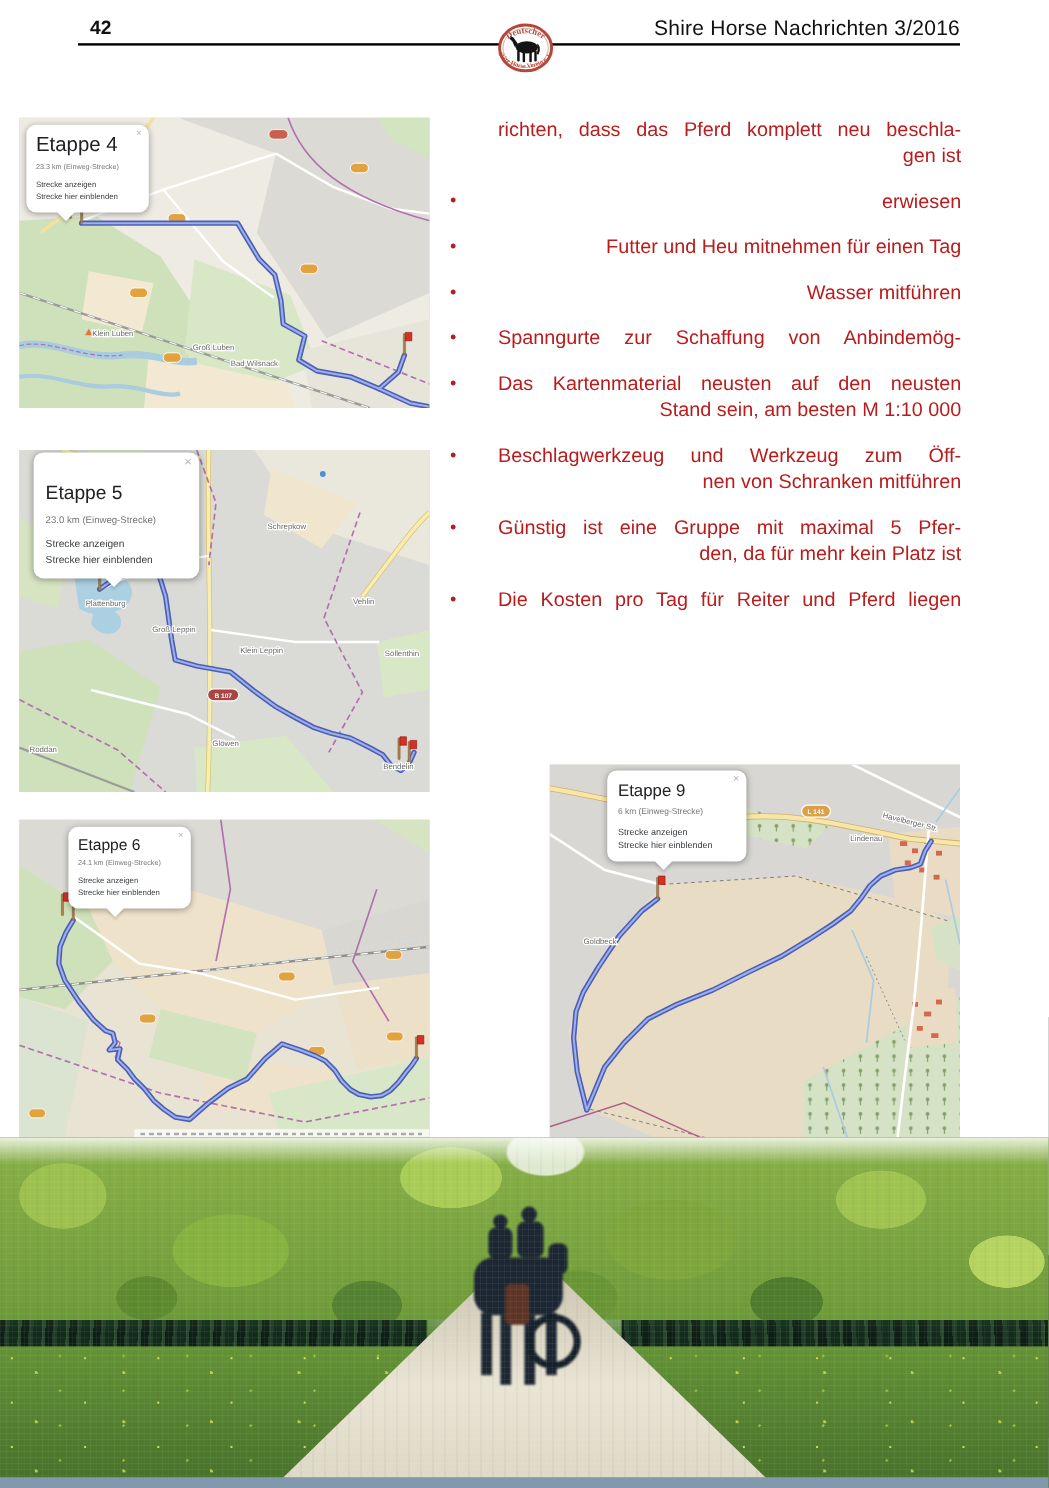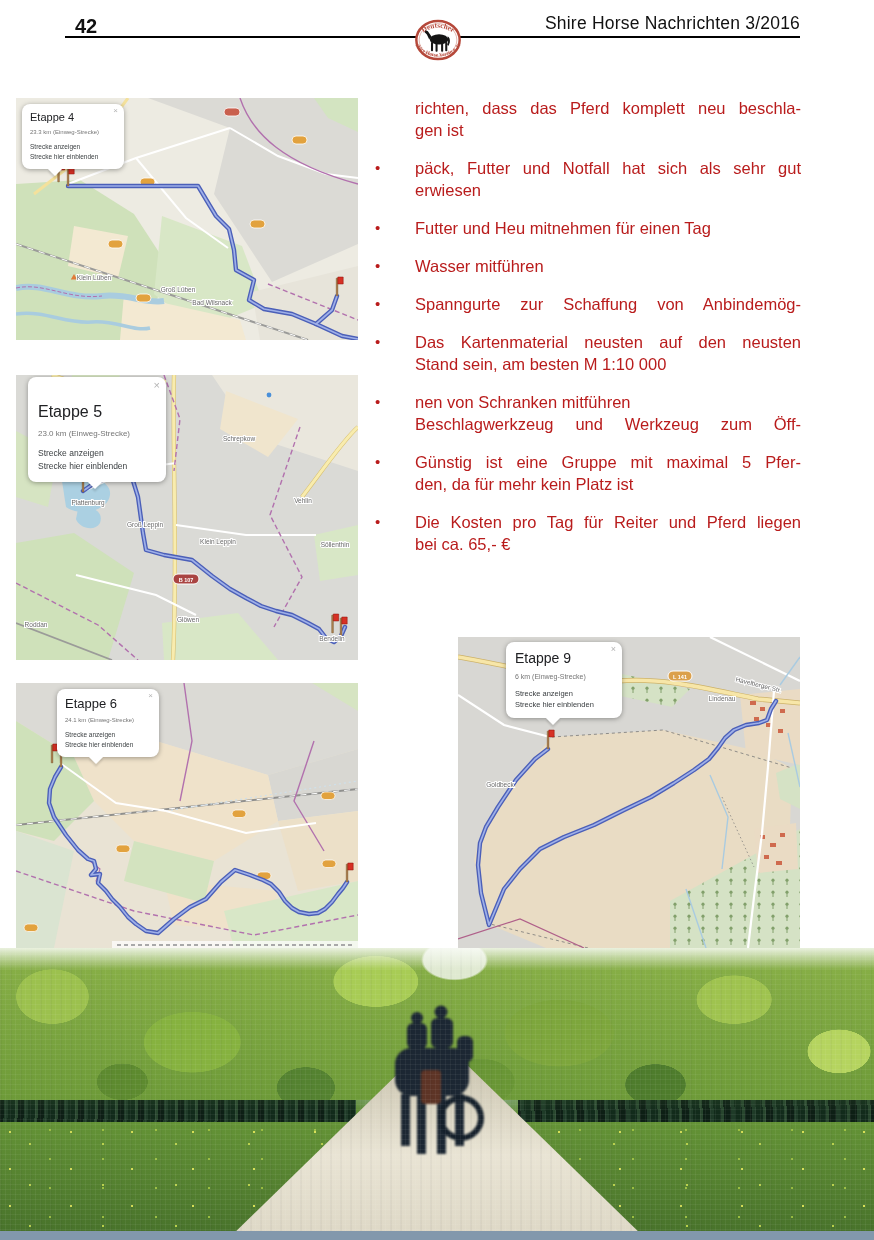--- a/index.html
+++ b/index.html
@@ -1,21 +1,21 @@
 <!DOCTYPE html>
 <html><head>
 <meta charset="utf-8">
 <style>
   html,body{margin:0;padding:0;background:#888;}
   .page{position:relative;width:874px;height:1240px;margin:0 auto;background:#ffffff;overflow:hidden;
         font-family:"Liberation Sans",sans-serif;color:#111;}
 
   
   .hdr-rule{position:absolute;left:65px;right:74px;top:36px;height:2px;background:#000;}
-  .hdr-num{position:absolute;left:75px;top:15px;font-size:20px;font-weight:bold;}
+  .hdr-num{position:absolute;left:75px;top:15px;font-size:16px;font-weight:bold;}
   .hdr-title{position:absolute;right:74px;top:13px;font-size:17.5px;font-weight:normal;letter-spacing:.2px;}
   .logo{position:absolute;left:405px;top:9px;width:66px;height:64px;}
   .logo svg{display:block;width:100%;height:100%;}
   .logo-arc{fill:#b5483a;font-weight:bold;font-family:"Liberation Serif",serif;}
 
   
   .map{position:absolute;overflow:hidden;background:#dcdbd6;}
   .map svg.mapbg{display:block;width:100%;height:100%;}
   .map4{left:16px;top:98px;width:342px;height:242px;}
   .map5{left:16px;top:375px;width:342px;height:285px;}
@@ -29,21 +29,21 @@
 
   
   .popup{position:absolute;background:#fff;border-radius:8px;box-shadow:0 1px 5px rgba(0,0,0,.35);color:#202124;}
   .popup::after{content:'';position:absolute;bottom:-5px;width:10px;height:10px;background:#fff;
                 transform:rotate(45deg);box-shadow:2px 2px 2px rgba(0,0,0,.12);}
   .pclose{position:absolute;top:3px;right:6px;color:#b3b3b3;cursor:pointer;line-height:1;}
   .pmeta{color:#757575;}
   .plink{color:#3c4043;}
   .popup4{left:6px;top:6px;width:86px;padding:7px 8px 7px;}
   .popup4::after{left:28px;}
-  .popup4 .ptitle{font-size:11px;margin-bottom:6px;}
+  .popup4 .ptitle{font-size:17px;margin-bottom:6px;}
   .popup4 .pmeta{font-size:6px;margin-bottom:7px;}
   .popup4 .plink{font-size:6.5px;line-height:10px;}
   .popup4 .pclose{font-size:8px;}
   .popup6{left:7px;top:6px;width:86px;padding:7px 8px 7px;margin-left:34px;}
   .popup6::after{left:34px;}
   .popup6 .ptitle{font-size:13px;margin-bottom:6px;}
   .popup6 .pmeta{font-size:6px;margin-bottom:7px;}
   .popup6 .plink{font-size:6.5px;line-height:10px;}
   .popup6 .pclose{font-size:8px;}
   .popup5{left:12px;top:2px;width:118px;padding:26px 10px 9px;}
@@ -58,21 +58,21 @@
   .popup7 .pmeta{font-size:7px;margin-bottom:8px;}
   .popup7 .plink{font-size:7.5px;line-height:11px;}
   .popup7 .pclose{font-size:9px;}
 
   .attrib{position:absolute;left:96px;right:0;bottom:0;height:7px;background:rgba(255,255,255,.72);}
   .attrib::after{content:'';position:absolute;left:5px;right:5px;top:2.5px;height:2px;
                  background:repeating-linear-gradient(90deg,#a9a9a9 0 4px,transparent 4px 7px);}
 
   
   .article{position:absolute;left:375px;top:97px;width:426px;font-size:16.5px;line-height:22px;color:#b91c1c;}
-  .tline{text-align:left;}
+  .tline{text-align:right;}
   .tline.j{text-align:justify;text-align-last:justify;}
   .bullet-item{display:flex;margin-top:16px;}
   .bullet-item .bullet{width:40px;flex:0 0 40px;font-size:15px;}
   .bullet-item .btext{flex:1;}
   .continuation{margin-left:40px;}
 
   
   .photo{position:absolute;left:0;top:948px;width:874px;height:292px;overflow:hidden;background:#5e8c33;}
   .photo > *{position:absolute;}
   .ph-gap{left:300px;top:28px;width:286px;height:150px;
@@ -415,21 +415,20 @@
 
   <div class="article">
     <div class="continuation">
         <div class="tline j">richten, dass das Pferd komplett neu beschla-</div>
         <div class="tline">gen ist</div>
       </div>
     <div>
         <div class="bullet-item">
           <span class="bullet">•</span>
           <div class="btext">
-            <div class="tline j">päck, Futter und Notfall hat sich als sehr gut</div>
             <div class="tline">erwiesen</div>
           </div>
         </div>
         <div class="bullet-item">
           <span class="bullet">•</span>
           <div class="btext">
             <div class="tline">Futter und Heu mitnehmen für einen Tag</div>
           </div>
         </div>
         <div class="bullet-item">
@@ -447,36 +446,35 @@
         <div class="bullet-item">
           <span class="bullet">•</span>
           <div class="btext">
             <div class="tline j">Das Kartenmaterial neusten auf den neusten</div>
             <div class="tline">Stand sein, am besten M 1:10 000</div>
           </div>
         </div>
         <div class="bullet-item">
           <span class="bullet">•</span>
           <div class="btext">
+            <div class="tline j">Beschlagwerkzeug und Werkzeug zum Öff-</div>
             <div class="tline">nen von Schranken mitführen</div>
-            <div class="tline j">Beschlagwerkzeug und Werkzeug zum Öff-</div>
           </div>
         </div>
         <div class="bullet-item">
           <span class="bullet">•</span>
           <div class="btext">
             <div class="tline j">Günstig ist eine Gruppe mit maximal 5 Pfer-</div>
             <div class="tline">den, da für mehr kein Platz ist</div>
           </div>
         </div>
         <div class="bullet-item">
           <span class="bullet">•</span>
           <div class="btext">
             <div class="tline j">Die Kosten pro Tag für Reiter und Pferd liegen</div>
-            <div class="tline">bei ca. 65,- €</div>
           </div>
         </div>
       </div>
   </div>
 
   <div class="photo">
     <div class="ph-gap"></div>
     <div class="ph-trunkL"></div>
     <div class="ph-trunkR"></div>
     <div class="ph-canopy"></div>

